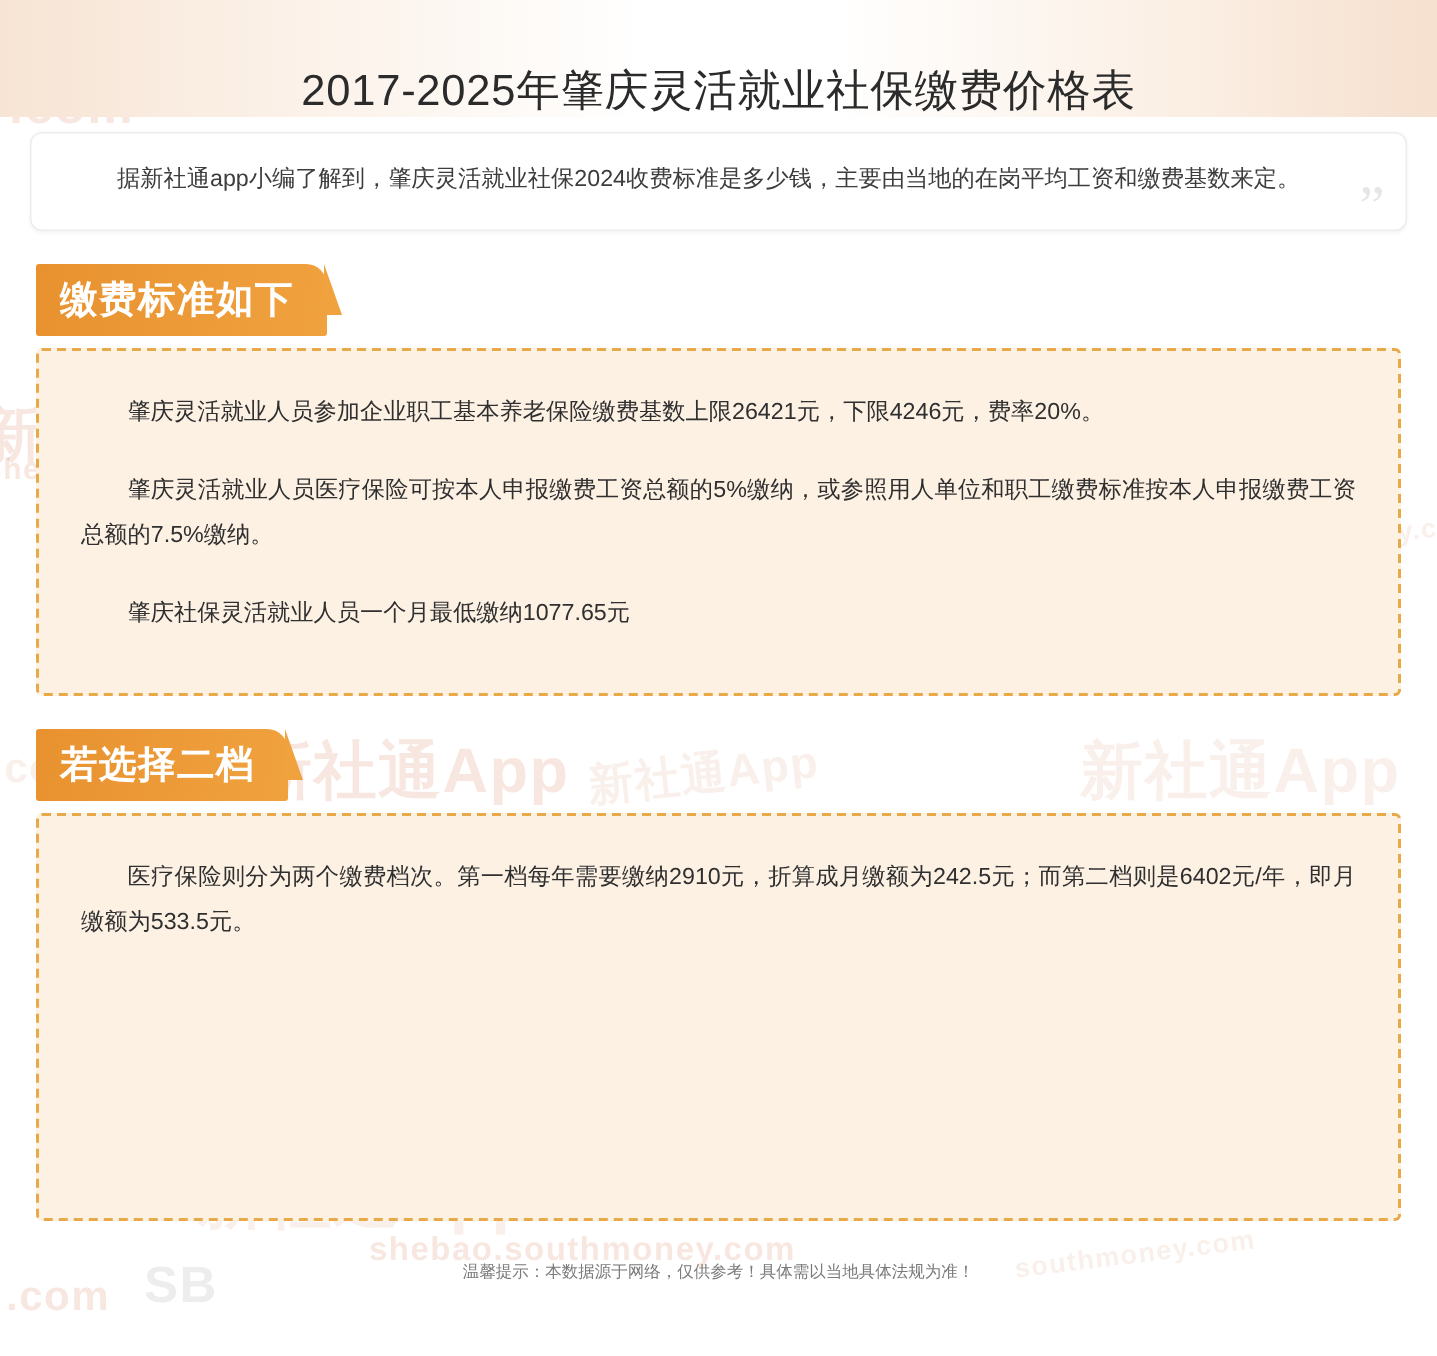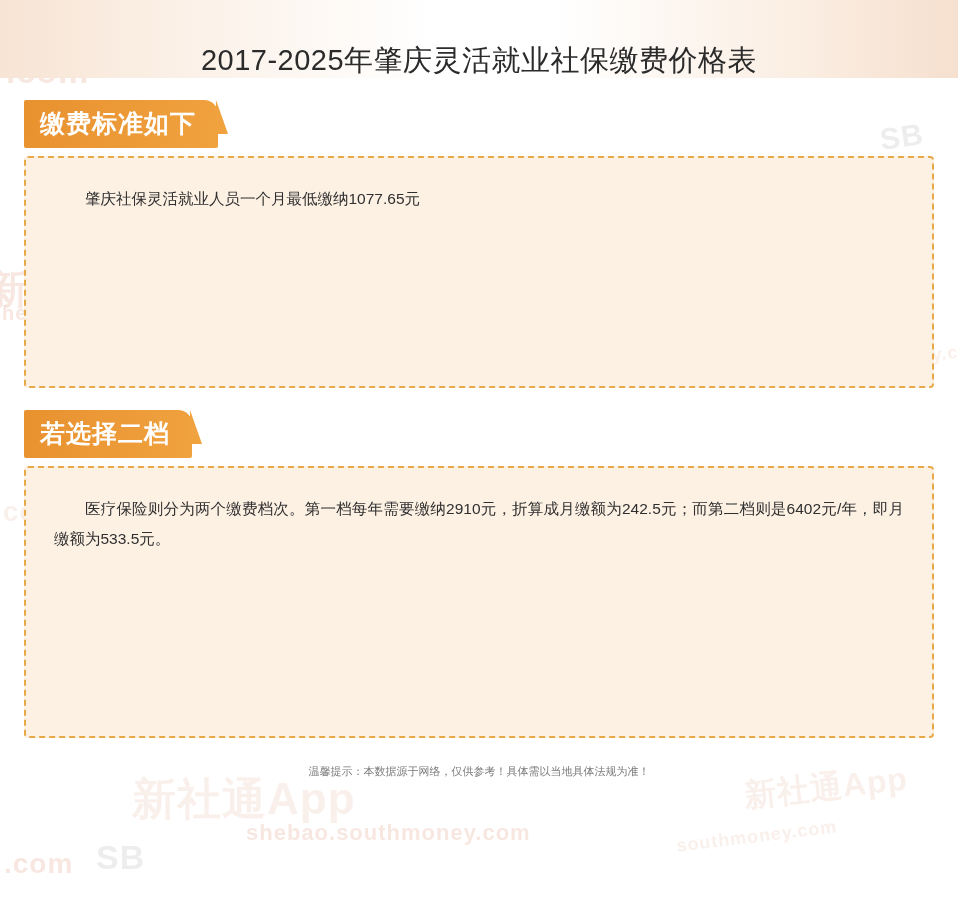--- a/index.html
+++ b/index.html
@@ -172,24 +172,30 @@
   <div class="wm" style="left:4px; top:848px; font-size:28px;">.com</div>
   <div class="wm grey" style="left:96px; top:838px; font-size:34px;">SB</div>
 </div>
 
 <div id="header-band">
   <h1 id="page-title">2017-2025年肇庆灵活就业社保缴费价格表</h1>
 </div>
 
 <div id="content">
 
+  <div id="intro-box">
+    <div id="intro-text">据新社通app小编了解到，肇庆灵活就业社保2024收费标准是多少钱，主要由当地的在岗平均工资和缴费基数来定。</div>
+    <span class="quote-mark">”</span>
+  </div>
 
   
   <div class="section-tag">缴费标准如下</div>
   <div class="panel" id="panel-standards">
+    <p>肇庆灵活就业人员参加企业职工基本养老保险缴费基数上限26421元，下限4246元，费率20%。</p>
+    <p>肇庆灵活就业人员医疗保险可按本人申报缴费工资总额的5%缴纳，或参照用人单位和职工缴费标准按本人申报缴费工资总额的7.5%缴纳。</p>
     <p>肇庆社保灵活就业人员一个月最低缴纳1077.65元</p>
   </div>
 
   
   <div class="section-tag">若选择二档</div>
   <div class="panel" id="panel-case">
     <p>医疗保险则分为两个缴费档次。第一档每年需要缴纳2910元，折算成月缴额为242.5元；而第二档则是6402元/年，即月缴额为533.5元。</p>
   </div>
 
   <div id="footer-note">温馨提示：本数据源于网络，仅供参考！具体需以当地具体法规为准！</div>

